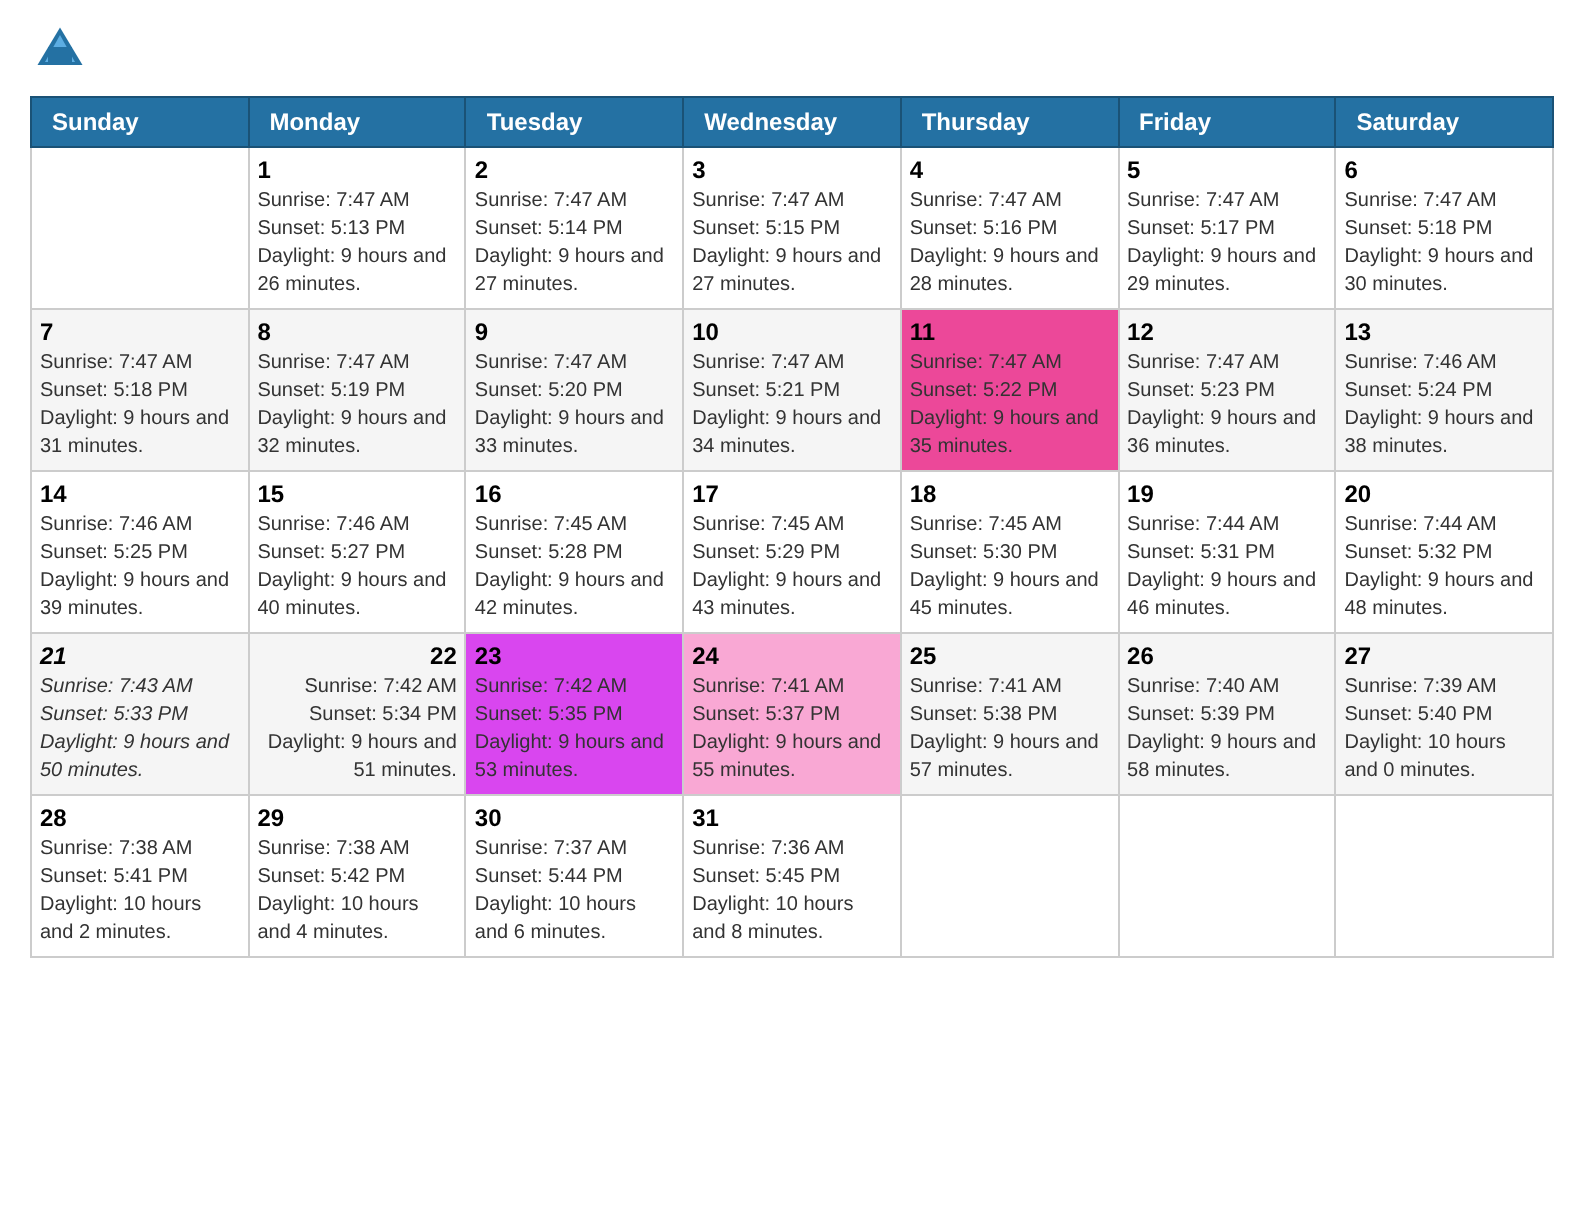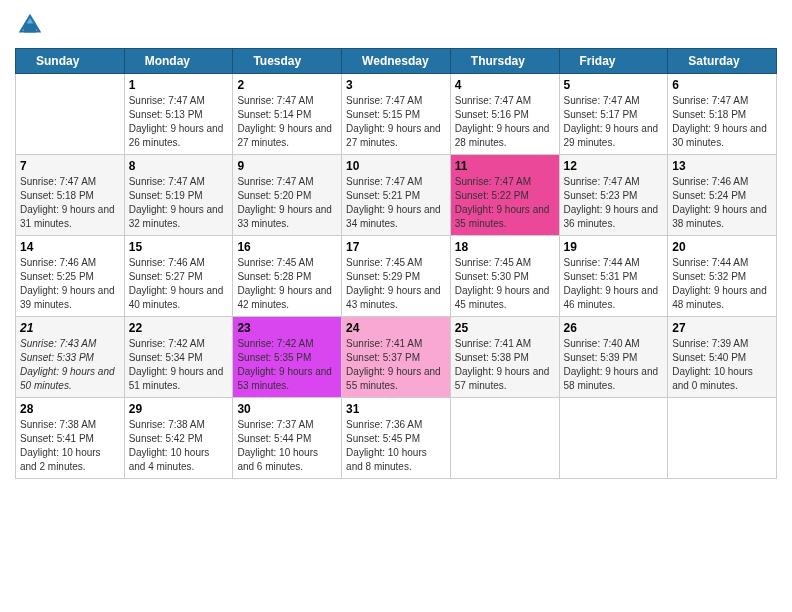--- a/index.html
+++ b/index.html
@@ -52,21 +52,21 @@
       color: #555;
     }
     .calendar-table {
       width: 100%;
       border-collapse: collapse;
       font-size: 11px;
     }
     .calendar-table th {
       background: #2471A3;
       color: #fff;
-      padding: 5px 20px;
+      padding: 5px 10px;
       text-align: left;
       font-size: 12px;
       font-weight: bold;
       border: 1px solid #1a5276;
     }
     .calendar-table td {
       border: 1px solid #ccc;
       vertical-align: top;
       padding: 4px 4px;
       width: calc(100% / 7);
@@ -211,21 +211,21 @@
           <td>
             <span class="day-number">20</span>
             <div class="day-info">Sunrise: 7:44 AM<br>Sunset: 5:32 PM<br>Daylight: 9 hours and 48 minutes.</div>
           </td>
         </tr>
         <tr>
           <td style="background: rgb(245, 245, 245); font-style: italic;">
             <span class="day-number">21</span>
             <div class="day-info">Sunrise: 7:43 AM<br>Sunset: 5:33 PM<br>Daylight: 9 hours and 50 minutes.</div>
           </td>
-          <td style="background: rgb(245, 245, 245);">
+          <td style="background: rgb(245, 245, 245); text-align: right;">
             <span class="day-number">22</span>
             <div class="day-info">Sunrise: 7:42 AM<br>Sunset: 5:34 PM<br>Daylight: 9 hours and 51 minutes.</div>
           </td>
           <td style="background: #d946ef;">
             <span class="day-number">23</span>
             <div class="day-info">Sunrise: 7:42 AM<br>Sunset: 5:35 PM<br>Daylight: 9 hours and 53 minutes.</div>
           </td>
           <td style="background: #f9a8d4;">
             <span class="day-number">24</span>
             <div class="day-info">Sunrise: 7:41 AM<br>Sunset: 5:37 PM<br>Daylight: 9 hours and 55 minutes.</div>

